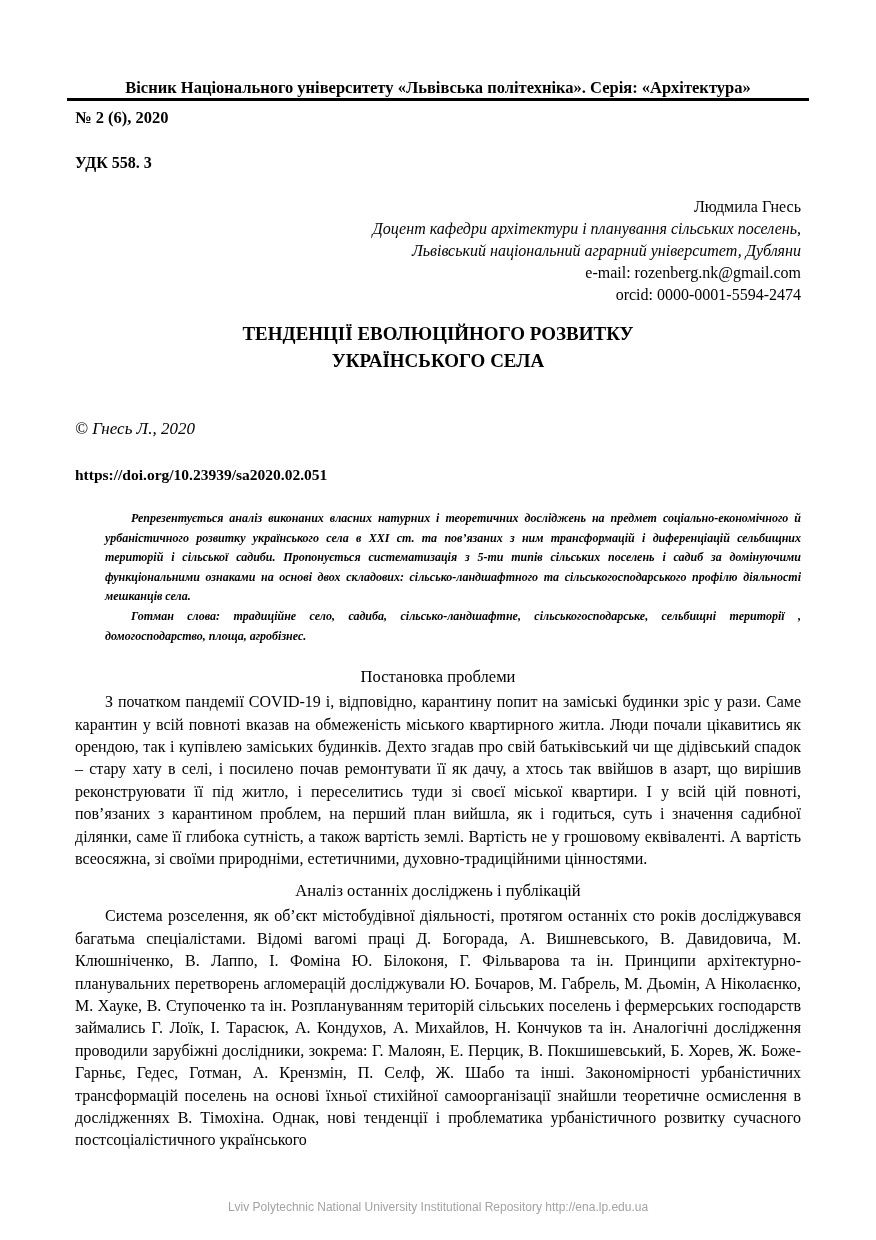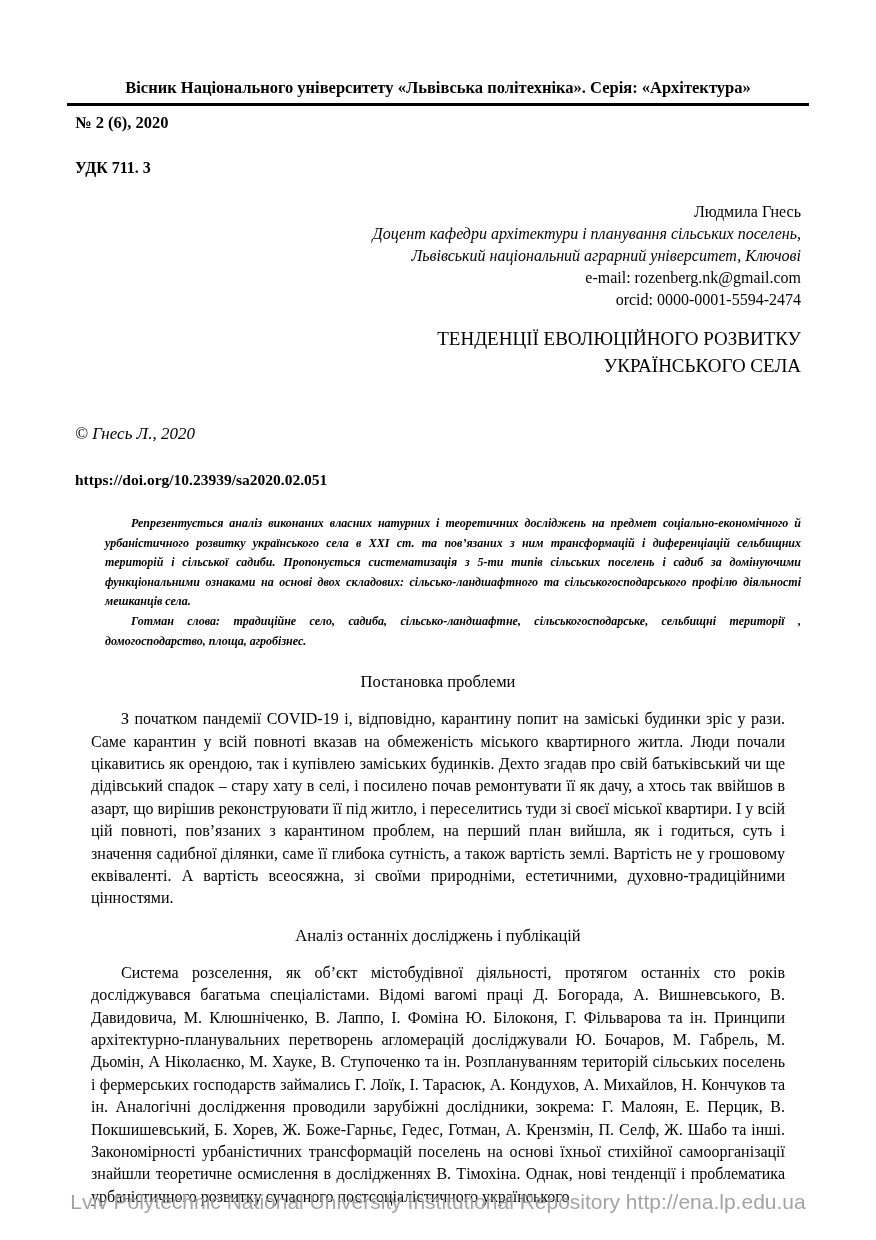--- a/index.html
+++ b/index.html
@@ -13,21 +13,20 @@
     padding: 78px 75px 0 75px;
     overflow: hidden;
     font-family: "Liberation Serif", "DejaVu Serif", serif;
     color: #000000;
   }
   .journal-header {
     text-align: center;
     font-weight: bold;
     font-size: 16.5px;
     line-height: 20px;
-    padding-bottom: 5px;
     border-bottom: 3px solid #000000;
     margin: 0 -8px;
   }
   .issue {
     font-weight: bold;
     font-size: 16.5px;
     margin-top: 7px;
   }
   .udc {
     font-weight: bold;
@@ -36,22 +35,22 @@
   }
   .author-block {
     text-align: right;
     font-size: 16px;
     line-height: 22px;
     margin-top: 24px;
   }
   .author-name { font-weight: normal; }
   .author-position, .author-affiliation { font-style: italic; }
   .title {
-    text-align: right;
-    font-weight: normal;
+    text-align: center;
+    font-weight: bold;
     font-size: 19px;
     line-height: 27px;
     margin: 14px 0 8px 0;
   }
   .copyright {
     font-style: italic;
     font-size: 17px;
     margin-top: 45px;
   }
   .doi {
@@ -78,48 +77,48 @@
     font-size: 16.5px;
     line-height: 20px;
     margin: 21px 0 4px 0;
   }
   .section-heading.second { margin-top: 11px; }
   .body-par {
     font-size: 16px;
     line-height: 22.4px;
     text-align: justify;
     text-indent: 30px;
-    margin: 16px;
+    margin: 0;
   }
   .footer {
     position: absolute;
     left: 0;
     bottom: 26px;
     width: 100%;
     text-align: center;
     font-family: "Liberation Sans", "DejaVu Sans", sans-serif;
-    font-size: 21px;
+    font-size: 12px;
     color: #a3a3a3;
   }
 </style>
 </head>
 <body>
 
 <div class="page">
 
   <div class="journal-header">Вісник Національного університету «Львівська політехніка». Серія: «Архітектура»</div>
 
   <div class="issue">№ 2 (6), 2020</div>
 
-  <div class="udc">УДК 711. 3</div>
+  <div class="udc">УДК 558. 3</div>
 
   <div class="author-block">
     <div class="author-name">Людмила Гнесь</div>
     <div class="author-position">Доцент кафедри архітектури і планування сільських поселень,</div>
-    <div class="author-affiliation">Львівський національний аграрний університет, Ключові</div>
+    <div class="author-affiliation">Львівський національний аграрний університет, Дубляни</div>
     <div class="author-email">e-mail: rozenberg.nk@gmail.com</div>
     <div class="author-orcid">orcid: 0000-0001-5594-2474</div>
   </div>
 
   <h1 class="title">
     <span>ТЕНДЕНЦІЇ ЕВОЛЮЦІЙНОГО РОЗВИТКУ</span><br>
     <span>УКРАЇНСЬКОГО СЕЛА</span>
   </h1>
 
   <div class="copyright">© Гнесь Л., 2020</div>

